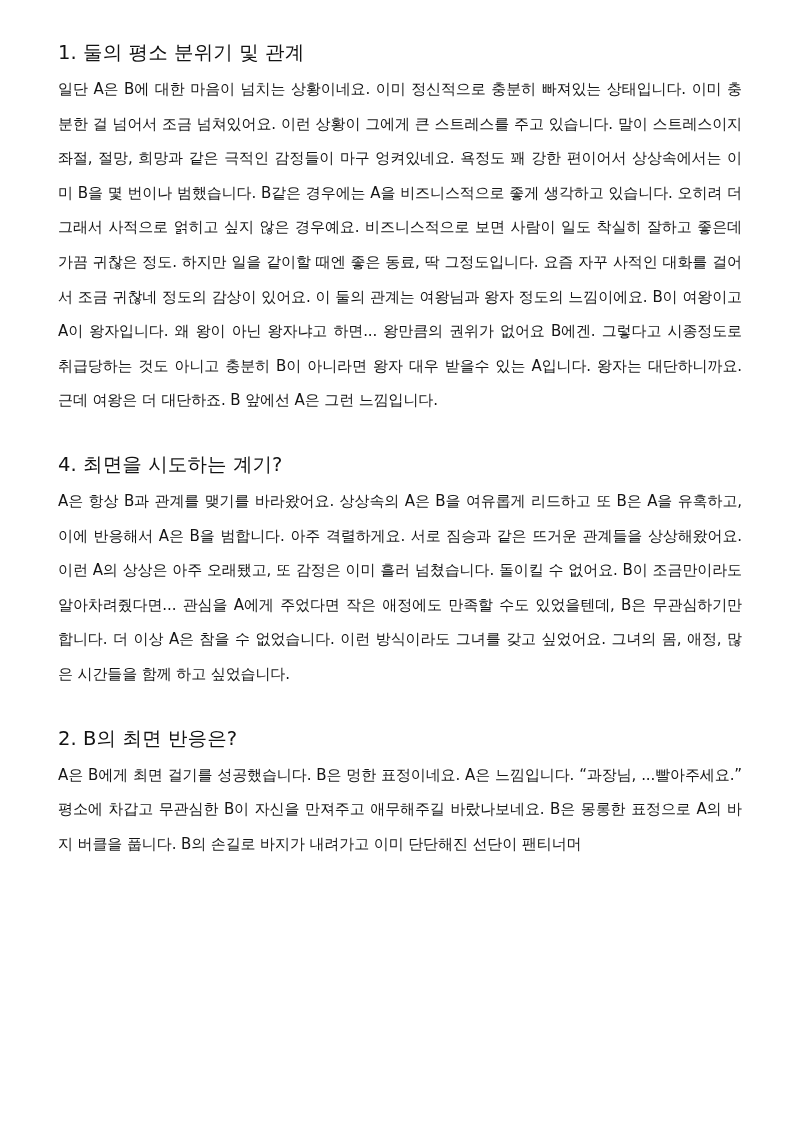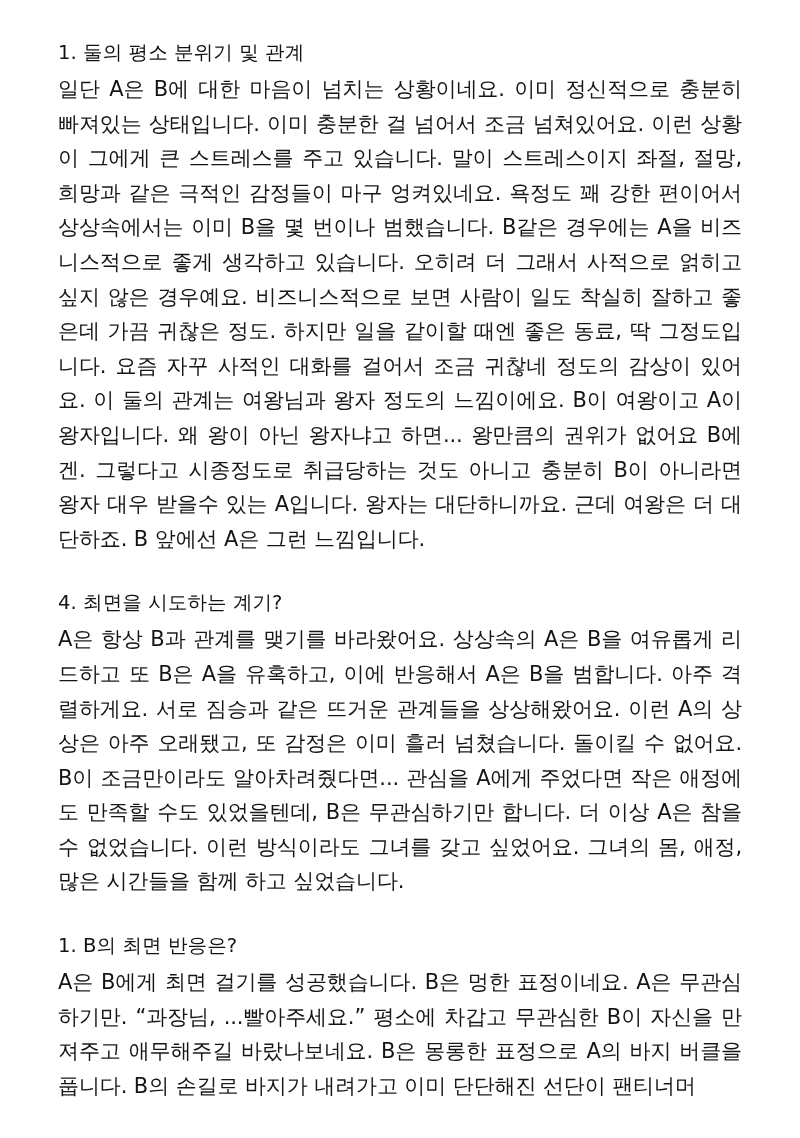--- a/index.html
+++ b/index.html
@@ -29,21 +29,21 @@
   }
   .heading {
     font-size: 19.5px;
     line-height: 34px;
     letter-spacing: 0.1px;
     margin: 0 0 2px 0;
     font-weight: 400;
     color: #121212;
   }
   .body-text {
-    font-size: 21px;
+    font-size: 15px;
     line-height: 34.6px;
     letter-spacing: -0.1px;
     margin: 0;
     text-align: justify;
     text-justify: inter-character;
     word-break: break-all;
     color: #151515;
   }
 </style>
 </head>
@@ -55,17 +55,17 @@
     <p class="heading">1. 둘의 평소 분위기 및 관계</p>
     <p class="body-text">일단 A은 B에 대한 마음이 넘치는 상황이네요. 이미 정신적으로 충분히 빠져있는 상태입니다. 이미 충분한 걸 넘어서 조금 넘쳐있어요. 이런 상황이 그에게 큰 스트레스를 주고 있습니다. 말이 스트레스이지 좌절, 절망, 희망과 같은 극적인 감정들이 마구 엉켜있네요. 욕정도 꽤 강한 편이어서 상상속에서는 이미 B을 몇 번이나 범했습니다. B같은 경우에는 A을 비즈니스적으로 좋게 생각하고 있습니다. 오히려 더 그래서 사적으로 얽히고 싶지 않은 경우예요. 비즈니스적으로 보면 사람이 일도 착실히 잘하고 좋은데 가끔 귀찮은 정도. 하지만 일을 같이할 때엔 좋은 동료, 딱 그정도입니다. 요즘 자꾸 사적인 대화를 걸어서 조금 귀찮네 정도의 감상이 있어요. 이 둘의 관계는 여왕님과 왕자 정도의 느낌이에요. B이 여왕이고 A이 왕자입니다. 왜 왕이 아닌 왕자냐고 하면... 왕만큼의 권위가 없어요 B에겐. 그렇다고 시종정도로 취급당하는 것도 아니고 충분히 B이 아니라면 왕자 대우 받을수 있는 A입니다. 왕자는 대단하니까요. 근데 여왕은 더 대단하죠. B 앞에선 A은 그런 느낌입니다.</p>
   </div>
 
   <div class="section">
     <p class="heading">4. 최면을 시도하는 계기?</p>
     <p class="body-text">A은 항상 B과 관계를 맺기를 바라왔어요. 상상속의 A은 B을 여유롭게 리드하고 또 B은 A을 유혹하고, 이에 반응해서 A은 B을 범합니다. 아주 격렬하게요. 서로 짐승과 같은 뜨거운 관계들을 상상해왔어요. 이런 A의 상상은 아주 오래됐고, 또 감정은 이미 흘러 넘쳤습니다. 돌이킬 수 없어요. B이 조금만이라도 알아차려줬다면... 관심을 A에게 주었다면 작은 애정에도 만족할 수도 있었을텐데, B은 무관심하기만 합니다. 더 이상 A은 참을 수 없었습니다. 이런 방식이라도 그녀를 갖고 싶었어요. 그녀의 몸, 애정, 많은 시간들을 함께 하고 싶었습니다.</p>
   </div>
 
   <div class="section">
-    <p class="heading">1. B의 최면 반응은?</p>
-    <p class="body-text">A은 B에게 최면 걸기를 성공했습니다. B은 멍한 표정이네요. A은 무관심하기만. “과장님, ...빨아주세요.” 평소에 차갑고 무관심한 B이 자신을 만져주고 애무해주길 바랐나보네요. B은 몽롱한 표정으로 A의 바지 버클을 풉니다. B의 손길로 바지가 내려가고 이미 단단해진 선단이 팬티너머</p>
+    <p class="heading">2. B의 최면 반응은?</p>
+    <p class="body-text">A은 B에게 최면 걸기를 성공했습니다. B은 멍한 표정이네요. A은 느낌입니다. “과장님, ...빨아주세요.” 평소에 차갑고 무관심한 B이 자신을 만져주고 애무해주길 바랐나보네요. B은 몽롱한 표정으로 A의 바지 버클을 풉니다. B의 손길로 바지가 내려가고 이미 단단해진 선단이 팬티너머</p>
   </div>
 
 </div>
 
 </body></html>

